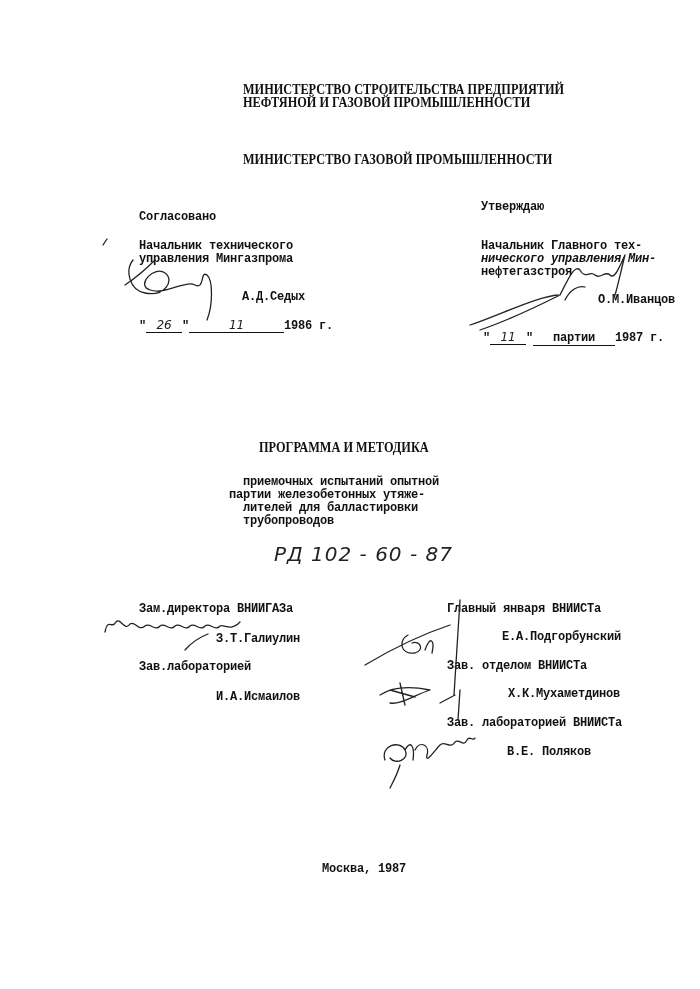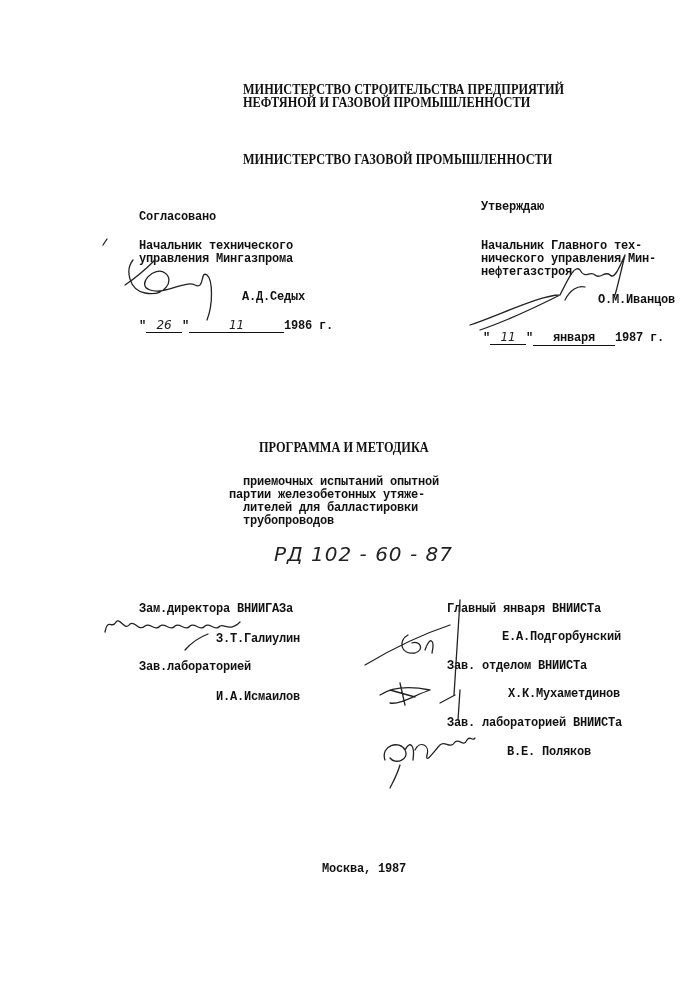--- a/index.html
+++ b/index.html
@@ -30,24 +30,24 @@
   <div class="abs t" style="left:103px; top:319px;">"<span class="ul hand" style="width:36px;">26</span>"<span class="ul hand" style="width:95px;">11</span><span>1986 г.</span></div>
   <svg class="sig" style="left:95px; top:235px;" width="120" height="80">
     <path d="M8 10 L12 4 M38 25 C30 35 34 55 50 58 C70 62 80 45 70 38 C60 30 40 50 55 55 C70 60 90 45 100 50 C110 55 105 35 112 40 C118 45 118 70 112 85"></path>
     <path d="M30 50 C45 40 55 30 60 25"></path>
   </svg>
 </div>
 
 <div>
   <div class="abs t" style="left:445px; top:201px;">Утверждаю</div>
   <div class="abs t" style="left:445px; top:240px;">Начальник Главного тех-</div>
-  <div class="abs t" style="left:445px; top:253px;">нического управления Мин-</div>
+  <div class="abs t" style="left:445px; top:253px;font-style:italic;">нического управления Мин-</div>
   <div class="abs t" style="left:445px; top:266px;">нефтегазстроя</div>
   <div class="abs t" style="left:562px; top:294px;">О.М.Иванцов</div>
-  <div class="abs t" style="left:447px; top:331px;">"<span class="ul hand" style="width:36px;">11</span>"<span class="ul" style="width:82px;">января</span><span>1987 г.</span></div>
+  <div class="abs t" style="left:447px; top:331px;">"<span class="ul hand" style="width:36px;">11</span>"<span class="ul" style="width:82px;">партии</span><span>1987 г.</span></div>
   <svg class="sig" style="left:460px; top:245px;" width="180" height="90">
     <path d="M10 80 C40 70 80 50 100 50 C80 60 50 75 20 85 M100 50 C110 30 115 20 120 25 C125 35 130 25 135 30 C140 35 145 25 150 30 C155 35 160 20 165 10 C160 30 158 40 155 50"></path>
     <path d="M105 55 C110 45 118 40 125 42"></path>
   </svg>
 </div>
 
 <div class="abs caps" style="left:259px; top:440px;">ПРОГРАММА И МЕТОДИКА</div>
 <div class="abs t" style="left:207px; top:476px;">приемочных испытаний опытной</div>
 <div class="abs t" style="left:193px; top:489px;">партии железобетонных утяже-</div>
 <div class="abs t" style="left:207px; top:502px;">лителей для балластировки</div>

